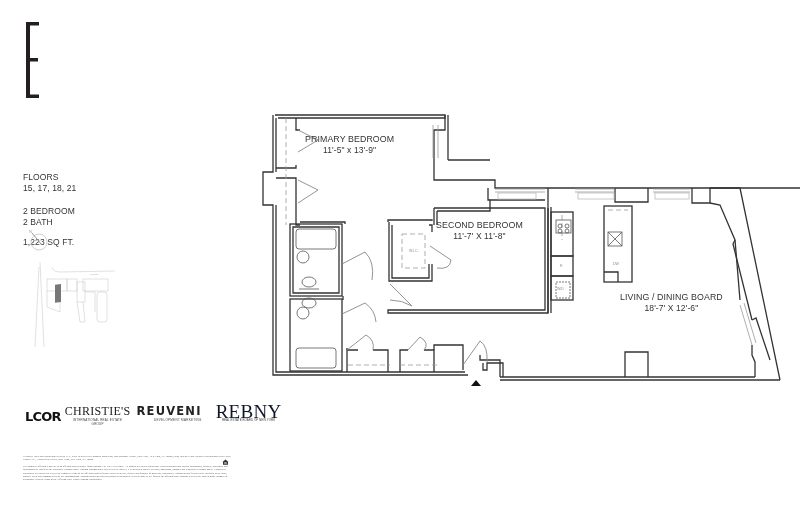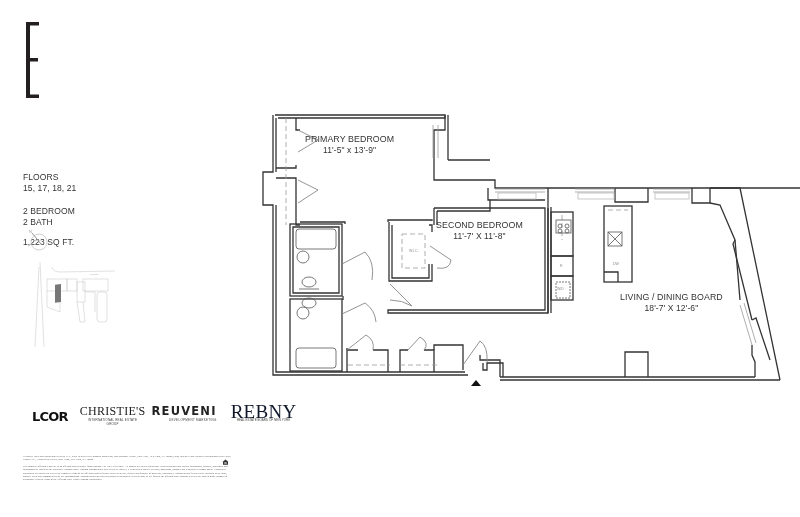--- a/index.html
+++ b/index.html
@@ -8,23 +8,23 @@
     .unit-letter-shape { position: absolute; left: 26px; top: 22px; width: 14px; height: 76px; }
 
     .info { position: absolute; left: 23px; font-size: 8.5px; line-height: 11px; color: #333; letter-spacing: 0.1px; margin-top: 38px; }
     .info.floors { top: 134px; }
     .info.beds { top: 168px; }
     .info.sqft { top: 199px; }
 
     .compass { position: absolute; left: 22px; top: 225px; width: 30px; height: 30px; }
     .keyplan { position: absolute; left: 25px; top: 262px; width: 90px; height: 85px; }
 
-    .logos { position: absolute; top: 405px; left: 32px; height: 24px; display: flex; align-items: flex-start; }
+    .logos { position: absolute; top: 405px; left: 25px; height: 24px; display: flex; align-items: flex-start; }
     .logo-lcor { font-family: "DejaVu Sans", sans-serif; font-weight: 900; font-size: 13px; letter-spacing: -0.8px; color: #111; margin-top: 4px; }
-    .logo-christies { margin-left: 12px; text-align: center; }
+    .logo-christies { margin-left: 4px; text-align: center; }
     .logo-christies .main { font-family: "Liberation Serif", serif; font-size: 12px; letter-spacing: 0.3px; color: #222; line-height: 13px; }
     .logo-christies .sub { font-size: 3px; letter-spacing: 0.2px; color: #444; line-height: 4px; }
     .logo-reuveni { margin-left: 6px; text-align: right; }
     .logo-reuveni .main { font-family: "DejaVu Sans", sans-serif; font-size: 11.5px; font-weight: 700; letter-spacing: 1.2px; color: #222; line-height: 13px; }
     .logo-reuveni .sub { font-size: 3px; letter-spacing: 0.3px; color: #444; line-height: 4px; }
     .logo-rebny { margin-left: 14px; text-align: center; }
     .logo-rebny .main { font-family: Liberation Serif, serif; font-size: 19px; letter-spacing: 0.3px; color: #0f172a; line-height: 13px; }
     .logo-rebny .sub { font-size: 3px; color: #444; line-height: 4px; }
 
     .disclaimer { position: absolute; left: 23px; top: 455px; width: 210px; font-family: "Liberation Serif", serif; font-size: 2.6px; line-height: 3.4px; color: #555; }

